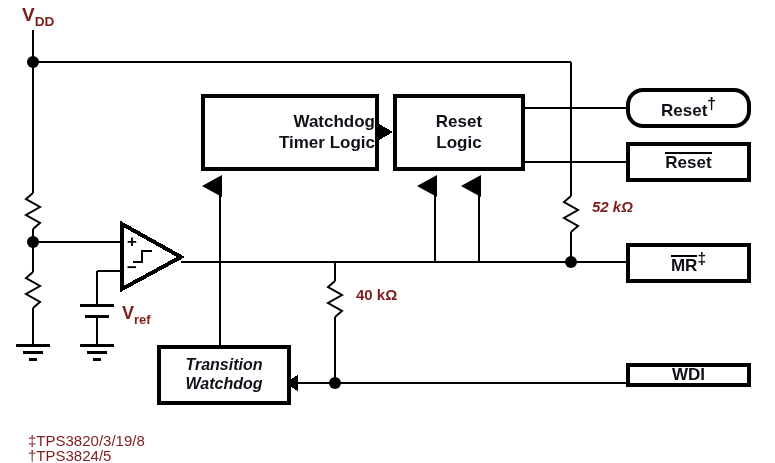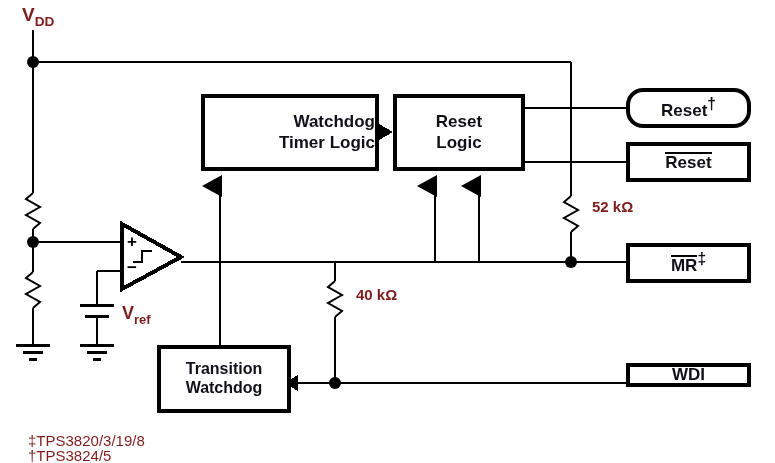--- a/index.html
+++ b/index.html
@@ -35,41 +35,41 @@
     text-align:center;
     color:#101018;
   }
   .block .ln{display:block;white-space:nowrap;}
   #blk-watchdog{left:201px;top:94px;width:178px;height:77px;font-size:17px;align-items:flex-end;}
   #blk-resetlogic{left:393px;top:94px;width:132px;height:77px;font-size:17px;}
   #blk-reset-pos{left:626px;top:88px;width:125px;height:40px;font-size:17px;border-radius:17px;}
   #blk-reset-neg{left:626px;top:142px;width:125px;height:40px;font-size:17px;}
   #blk-mr{left:626px;top:243px;width:125px;height:40px;font-size:17px;justify-content:center;}
   #blk-wdi{left:626px;top:363px;width:125px;height:24px;font-size:17px;}
-  #blk-transition{left:157px;top:345px;width:134px;height:68px;font-size:16px;}
+  #blk-transition{left:157px;top:345px;width:134px;height:60px;font-size:16px;font-style:italic;}
 
   .ovl{
     border-top:2px solid #000;
     padding-top:0px;
     display:inline-block;
     line-height:1.05;
   }
   sup.dag{font-size:0.92em;font-weight:bold;vertical-align:super;}
 
   
   .lbl{
     position:absolute;
     white-space:nowrap;
     color:#7f1d1d;
   }
   #lbl-vdd{left:22px;top:4px;font-size:19px;font-weight:bold;}
   #lbl-vdd sub{font-size:0.72em;font-weight:bold;}
   #lbl-vref{left:122px;top:303px;font-size:18px;font-weight:bold;text-align:right;}
   #lbl-vref sub{font-size:0.72em;font-weight:bold;}
-  #lbl-r52{left:592px;top:198px;font-size:15px;font-weight:bold;}
+  #lbl-r52{left:592px;top:198px;font-size:15px;font-weight:bold;font-style:italic;}
   #lbl-r40{left:356px;top:286px;font-size:15px;font-weight:bold;}
   #lbl-note1{left:28px;top:413px;font-size:15px;margin-top:34px;}
   #lbl-note2{left:28px;top:432px;font-size:15px;}
   .cmp-sign{
     position:absolute;
     font-size:17px;
     font-weight:bold;
     color:#000;
   }
   #cmp-plus{left:127px;top:232px;}

